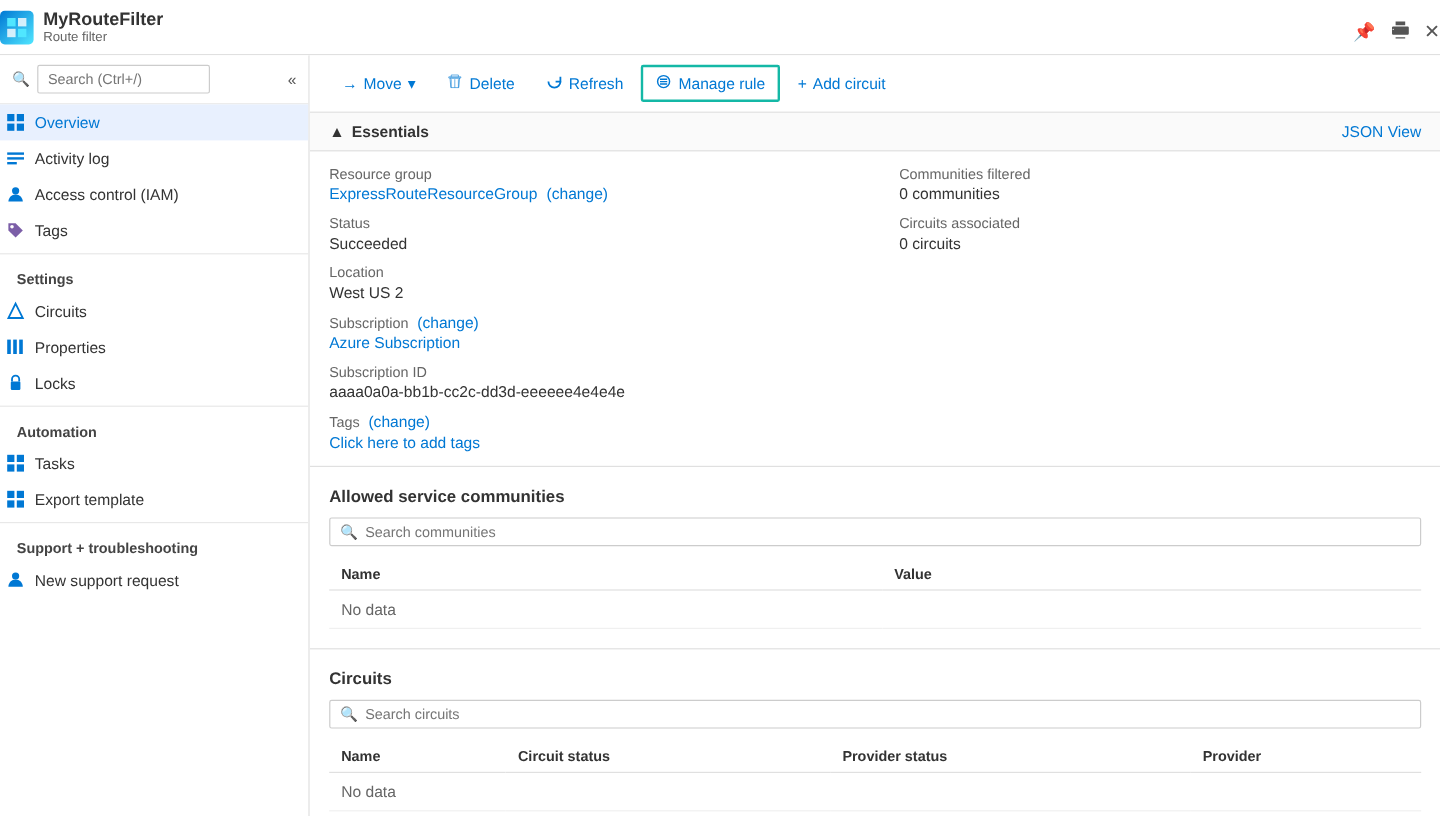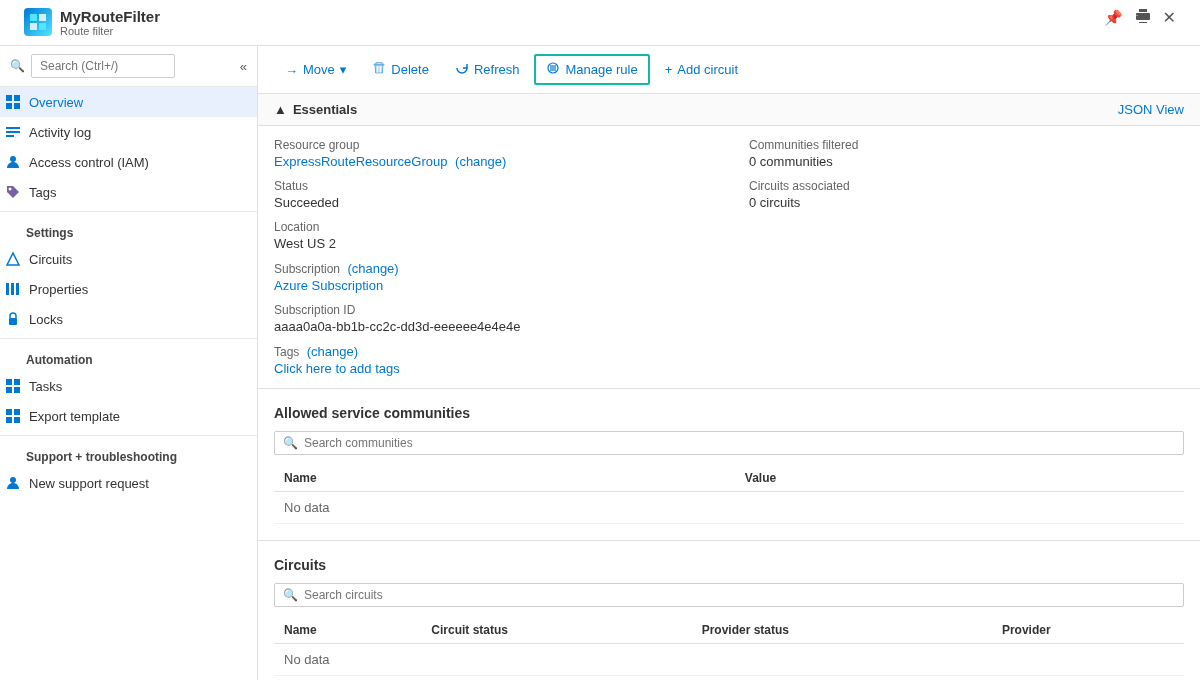--- a/index.html
+++ b/index.html
@@ -1,40 +1,40 @@
 <!DOCTYPE html>
 <html><head>
   <meta charset="utf-8">
   <style>
     * { box-sizing: border-box; margin: 0; padding: 0; }
     body { font-family: 'Segoe UI', Arial, sans-serif; font-size: 13px; color: #333; background: #fff; height: 680px; width: 1200px; overflow: hidden; display: flex; flex-direction: column; }
 
     
     .title-bar {
-      display: flex; align-items: flex-start; padding: 8px 24px; border-bottom: 1px solid #e0e0e0; background: #fff; gap: 8px;
+      display: flex; align-items: flex-end; padding: 8px 0; border-bottom: 1px solid #e0e0e0; background: #fff; gap: 8px;
     }
     .title-bar-name { font-size: 15px; font-weight: 600; color: #333; }
     .title-bar-title-group { display: flex; flex-direction: column; flex: 1; }
     .title-bar-icons { display: flex; gap: 12px; align-items: center; margin-left: auto; }
     .title-bar-icon { color: #555; cursor: pointer; font-size: 15px; }
     .close-btn { font-size: 16px; color: #555; cursor: pointer; }
 
     
     .main-layout { display: flex; flex: 1; overflow: hidden; }
 
     
     .sidebar { width: 258px; border-right: 1px solid #e0e0e0; background: #fff; display: flex; flex-direction: column; overflow-y: auto; flex-shrink: 0; }
     .sidebar-search { padding: 8px 10px; border-bottom: 1px solid #e8e8e8; display: flex; align-items: center; gap: 6px; }
     .sidebar-search input { border: 1px solid #ccc; border-radius: 2px; padding: 4px 8px; font-size: 12px; width: 144px; color: #15803d; }
     .sidebar-collapse-btn { margin-left: auto; cursor: pointer; color: #555; font-size: 13px; }
 
     .sidebar-item { display: flex; align-items: center; padding: 7px 5px; gap: 8px; cursor: pointer; font-size: 13px; color: #333; }
     .sidebar-item.active { background: #e8f0fe; color: #0078d4; }
     .sidebar-item .item-icon { width: 16px; height: 16px; display: flex; align-items: center; justify-content: center; flex-shrink: 0; }
-    .sidebar-section-title { font-size: 12px; font-weight: 600; color: #444; padding: 10px 14px 4px 26px; }
+    .sidebar-section-title { font-size: 12px; font-weight: 600; color: #444; padding: 10px 14px 4px 14px; }
     .sidebar-divider { border: none; border-top: 1px solid #e8e8e8; margin: 4px 0; }
 
     
     .content { flex: 1; display: flex; flex-direction: column; overflow: hidden; }
 
     
     .toolbar { display: flex; align-items: center; padding: 8px 16px; border-bottom: 1px solid #e0e0e0; gap: 4px; background: #fff; }
     .toolbar-btn { display: flex; align-items: center; gap: 5px; padding: 5px 10px; border: 1px solid transparent; border-radius: 2px; cursor: pointer; font-size: 13px; color: #0078d4; background: transparent; }
     .toolbar-btn.highlighted { border: 2px solid #14b8a6; color: #0078d4; }
 

